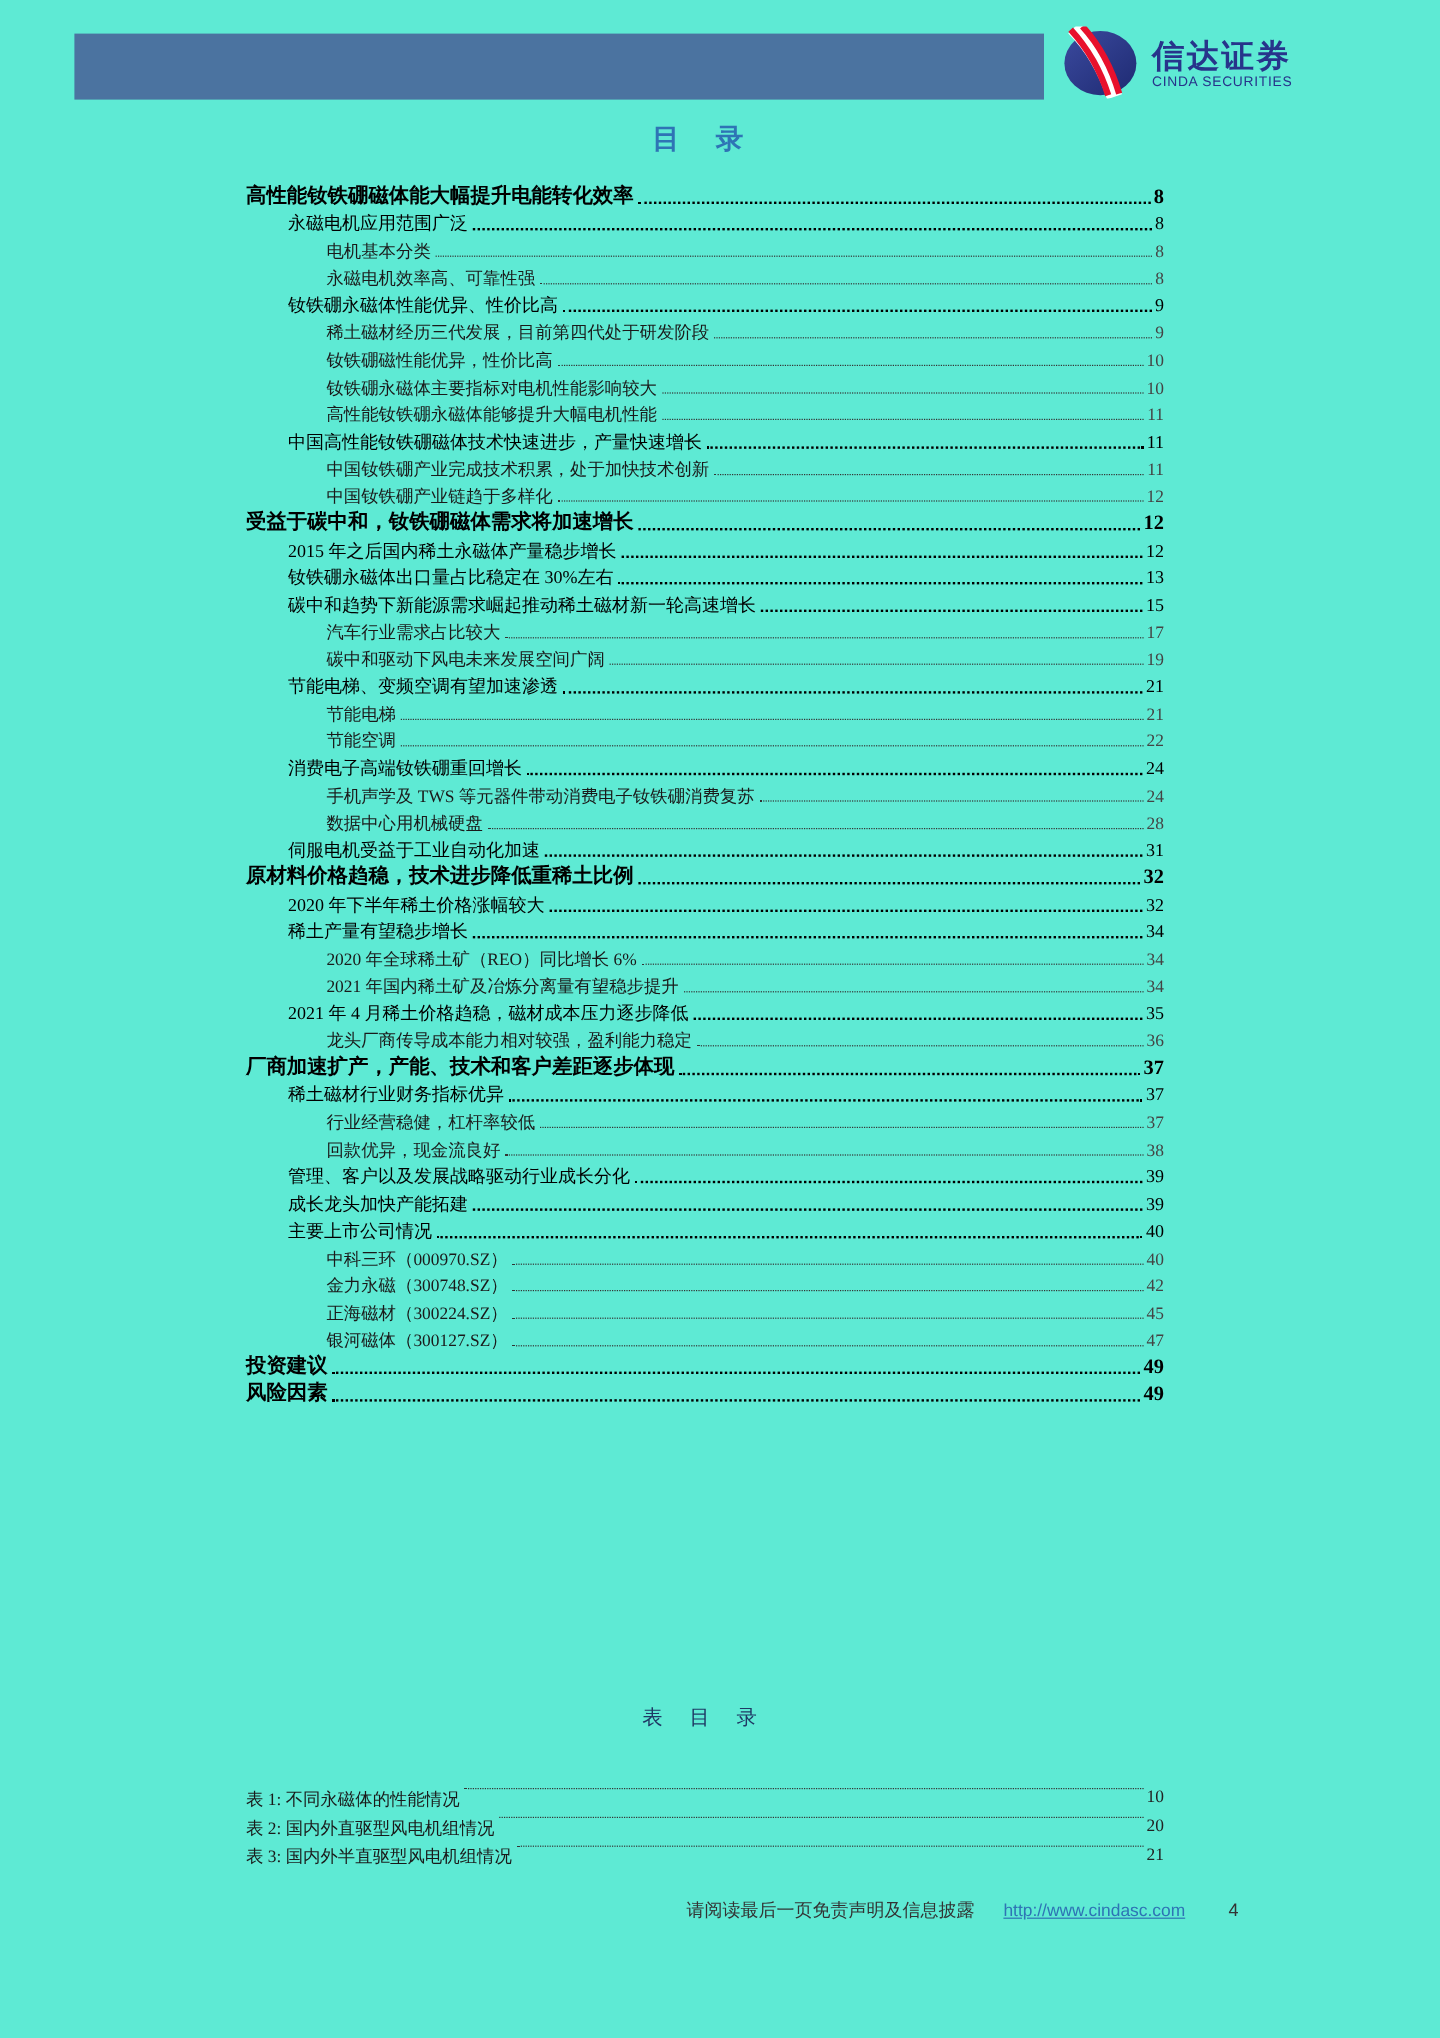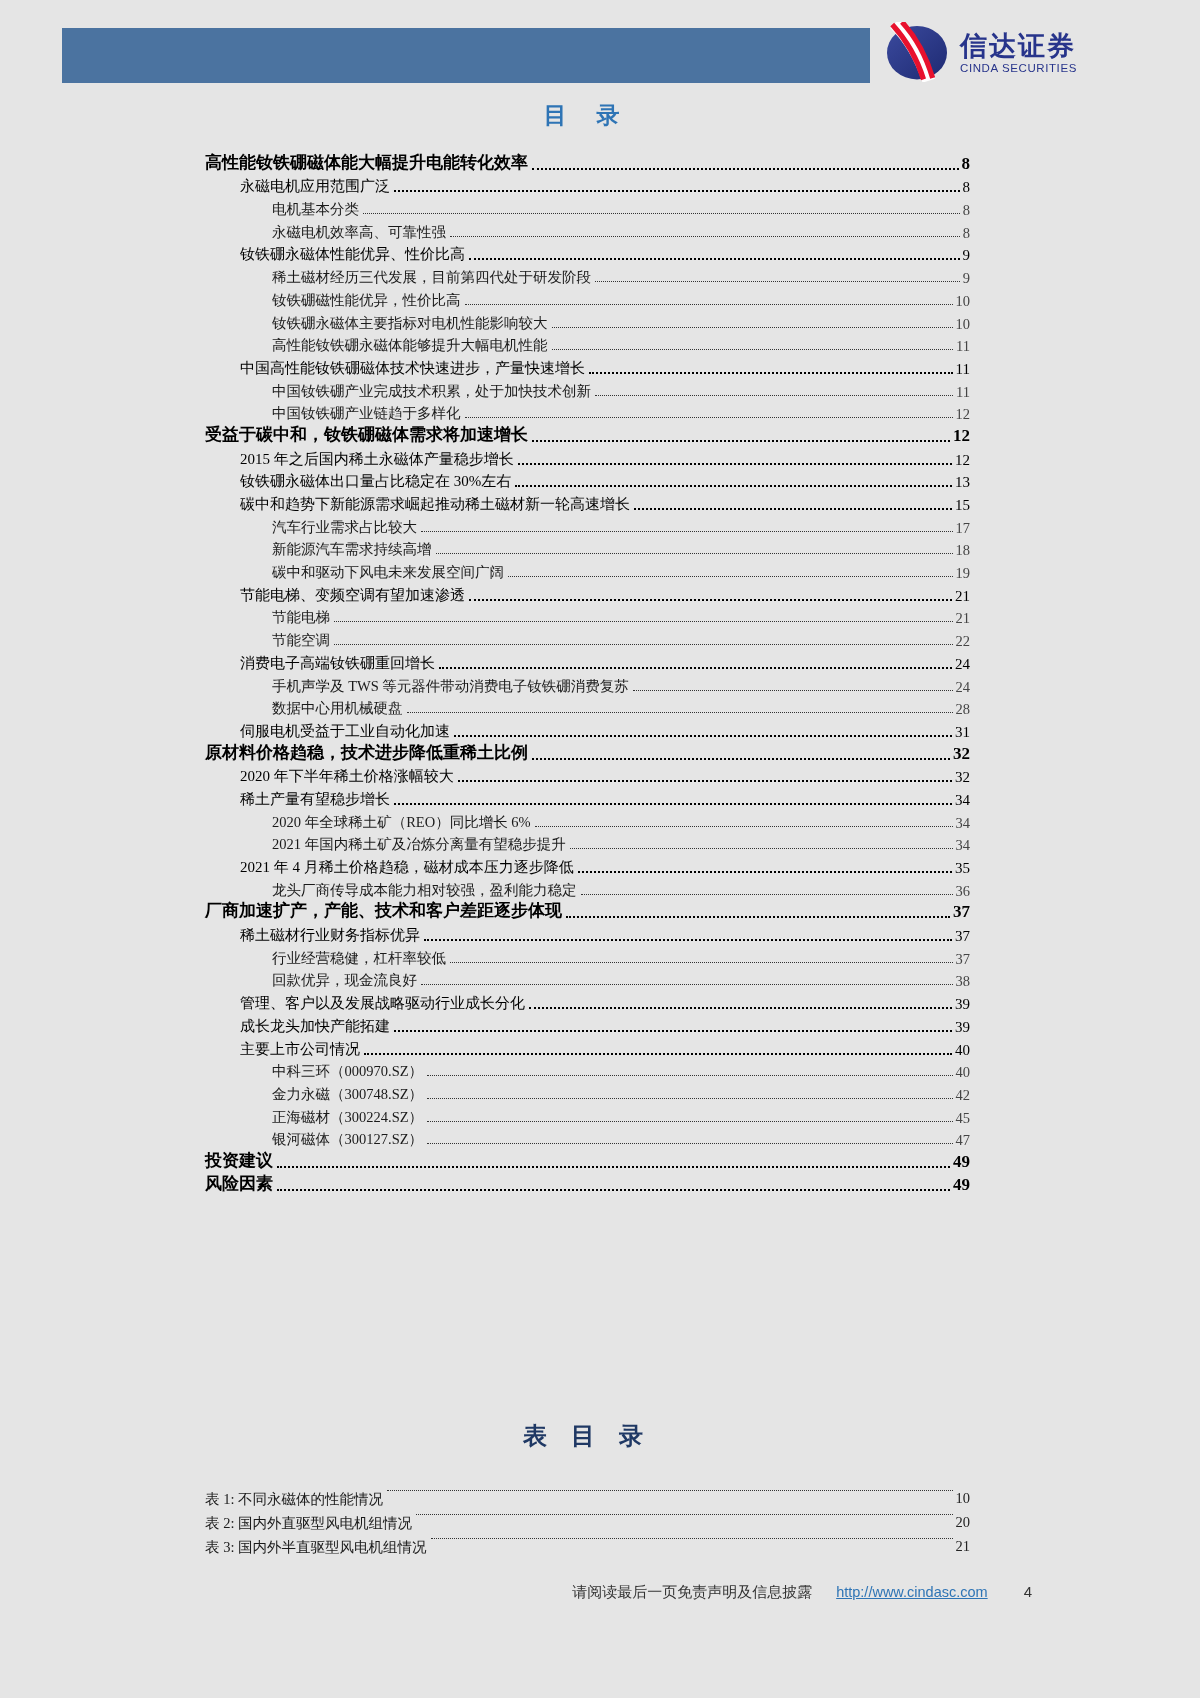--- a/index.html
+++ b/index.html
@@ -9,21 +9,21 @@
     --link:#2e74b5;
     --logo-blue:#27348b;
     --logo-red:#e8112d;
     --text:#000000;
     --subtext:#444444;
   }
   html,body{margin:0;padding:0;background:#ffffff;}
   .page{
     position:relative;
     width:1200px;height:1698px;
-    background:#e5e5e5;
+    background:#5eead4;
     font-family:"Liberation Serif","DejaVu Serif",serif;
     overflow:hidden;
   }
   .header-bar{
     position:absolute;left:62px;top:28px;width:808px;height:55px;
     background:var(--header-bar);
   }
   .logo{
     position:absolute;left:884px;top:22px;
     display:flex;align-items:center;gap:10px;
@@ -58,21 +58,21 @@
   .pagenum{white-space:nowrap;}
   .lvl1{font-size:17px;font-weight:bold;}
   .lvl1 .leader{border-bottom-width:2.5px;}
   .lvl2{font-size:15px;font-weight:normal;padding-left:35px;}
   .lvl2 .leader{border-bottom-width:2px;}
   .lvl3{font-size:14.5px;font-weight:normal;padding-left:67px;color:#1a1a1a;}
   .lvl3 .leader{border-bottom:1px dotted #333;margin-bottom:5px;}
   .lvl3 .pagenum{color:var(--subtext);}
   .tables-title{
     position:absolute;left:205px;top:1420px;width:765px;
-    text-align:center;font-size:24px;font-weight:bold;
+    text-align:center;font-size:17px;font-weight:normal;
     color:var(--section-title);letter-spacing:9px;
   }
   .tables-list{
     position:absolute;left:205px;top:1490px;width:765px;
   }
   .tbl-row{
     display:flex;align-items:flex-start;height:24px;
     font-size:14.5px;color:#1a1a1a;
   }
   .tbl-row .leader{border-bottom:1px dotted #333;margin-bottom:5px;}
@@ -198,25 +198,20 @@
         <span class="toc-label">碳中和趋势下新能源需求崛起推动稀土磁材新一轮高速增长</span>
         <span class="leader"></span>
         <span class="pagenum">15</span>
       </div>
       <div class="toc-row lvl3">
         <span class="toc-label">汽车行业需求占比较大</span>
         <span class="leader"></span>
         <span class="pagenum">17</span>
       </div>
       <div class="toc-row lvl3">
-        <span class="toc-label">新能源汽车需求持续高增</span>
-        <span class="leader"></span>
-        <span class="pagenum">18</span>
-      </div>
-      <div class="toc-row lvl3">
         <span class="toc-label">碳中和驱动下风电未来发展空间广阔</span>
         <span class="leader"></span>
         <span class="pagenum">19</span>
       </div>
       <div class="toc-row lvl2">
         <span class="toc-label">节能电梯、变频空调有望加速渗透</span>
         <span class="leader"></span>
         <span class="pagenum">21</span>
       </div>
       <div class="toc-row lvl3">

